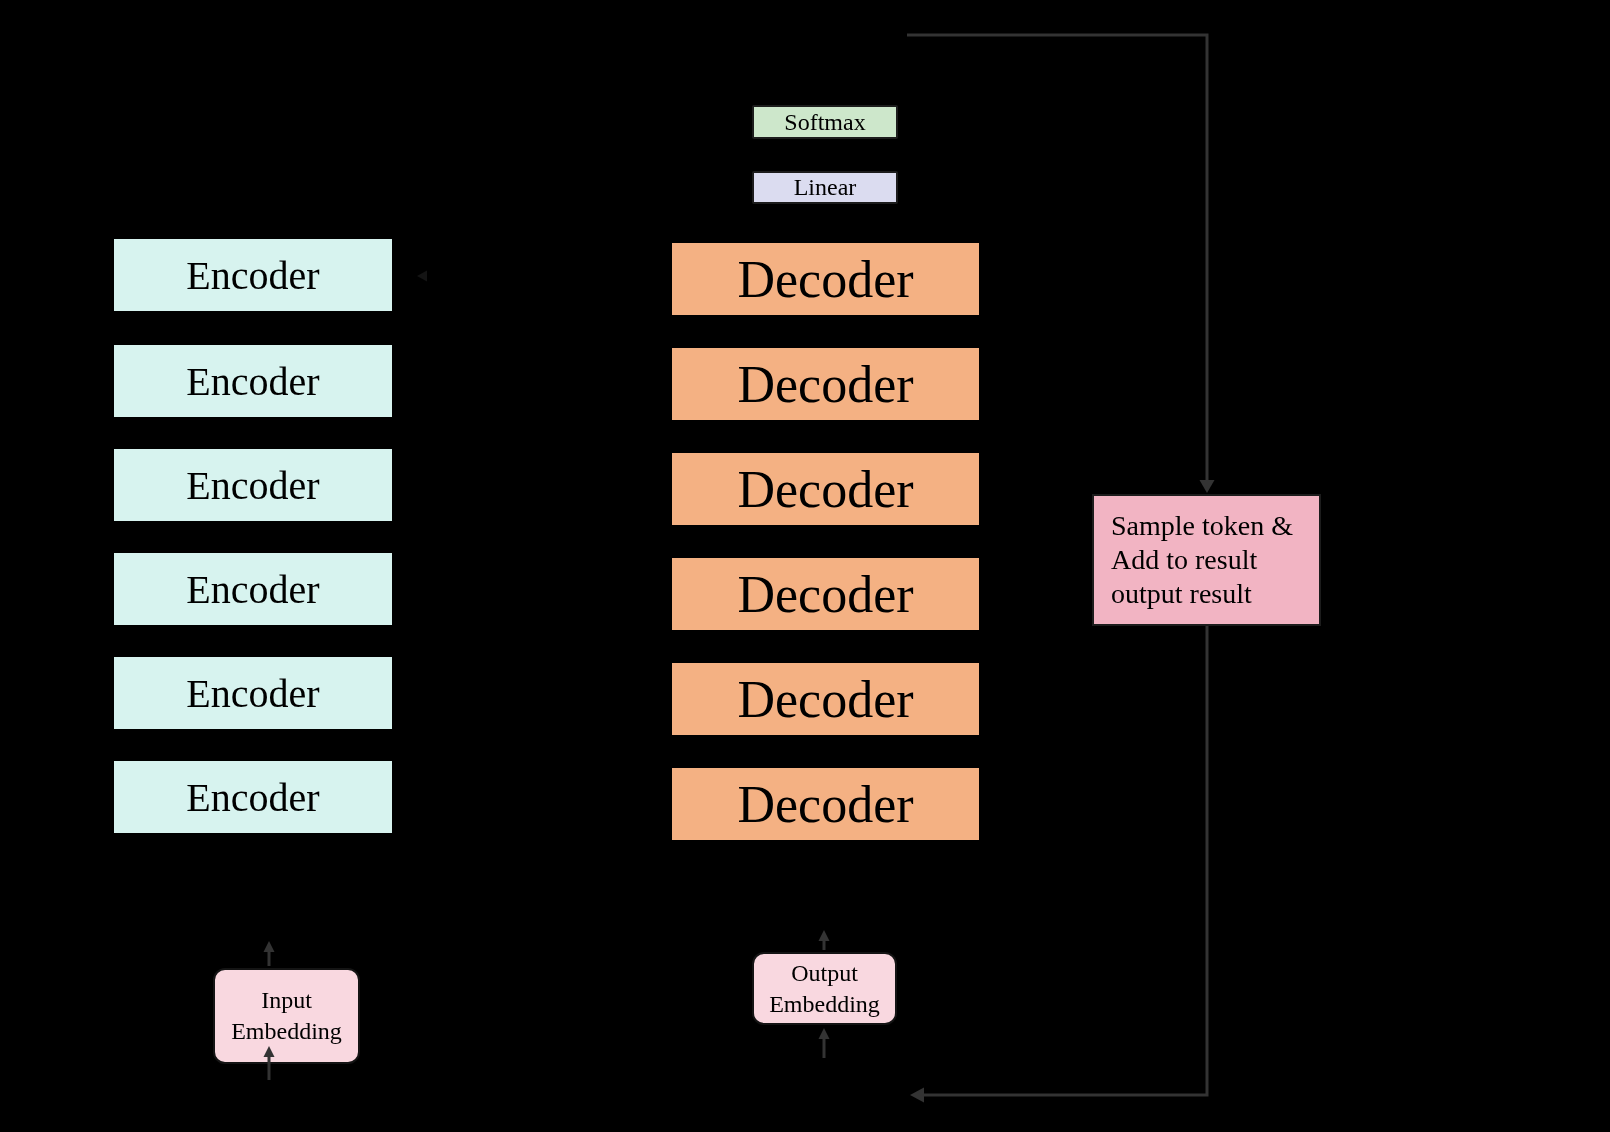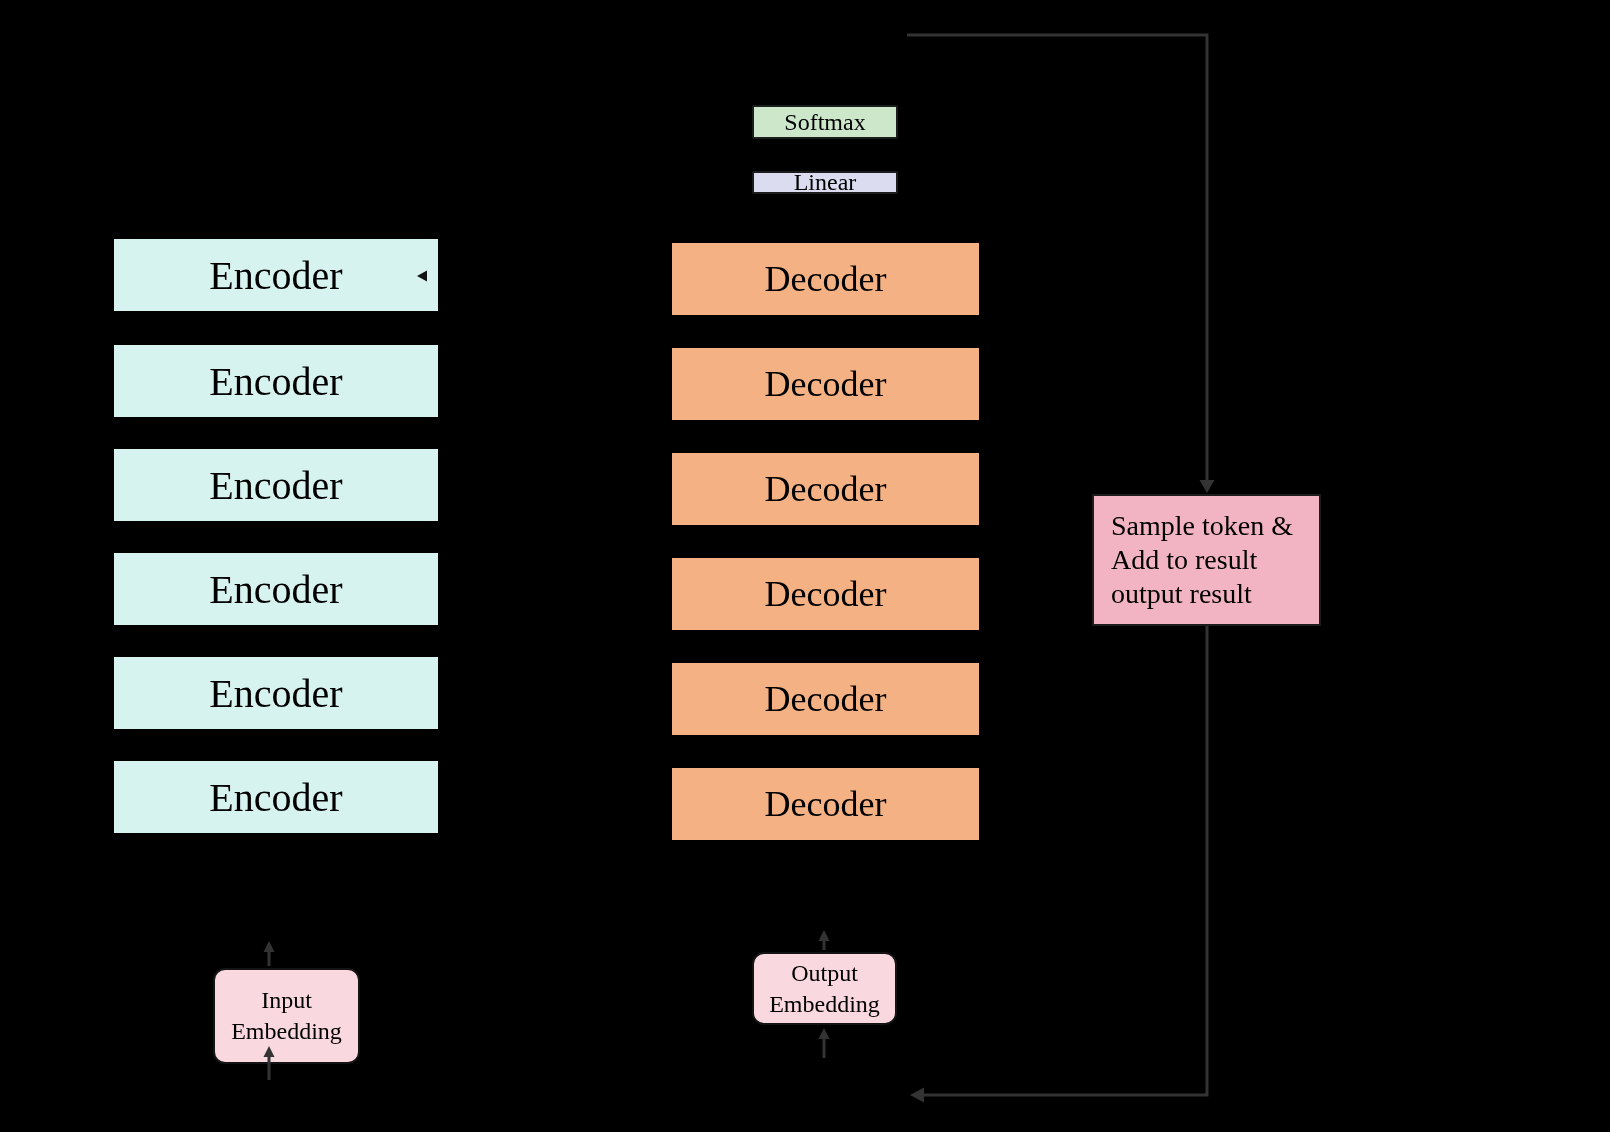--- a/index.html
+++ b/index.html
@@ -19,47 +19,47 @@
   .box {
     position: absolute;
     display: flex;
     align-items: center;
     justify-content: center;
     box-sizing: border-box;
     color: var(--text, #000000);
   }
   .encoder {
     left: 114px;
-    width: 324px;
+    width: 278px;
     height: 72px;
     background: var(--encoder, #d7f3ef);
     font-size: 40px;
   }
   .decoder {
     left: 672px;
     width: 307px;
     height: 72px;
     background: var(--decoder, #f4b183);
-    font-size: 36px;
+    font-size: 52px;
   }
   .pill {
     left: 752px;
     width: 146px;
     border: 2px solid #1c1c1c;
     border-radius: 2px;
     font-size: 24px;
   }
   .softmax {
     top: 105px;
     height: 34px;
     background: var(--softmax, #cde7cb);
   }
   .linear {
     top: 171px;
-    height: 23px;
+    height: 33px;
     background: var(--linear, #dbdcf0);
   }
   .sample {
     left: 1092px;
     top: 494px;
     width: 229px;
     height: 132px;
     background: var(--sample, #f2b4c3);
     border: 2px solid #1c1c1c;
     font-size: 28px;

